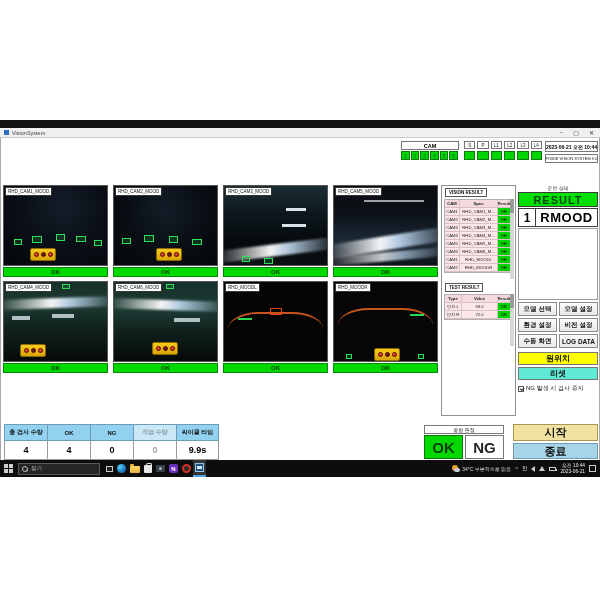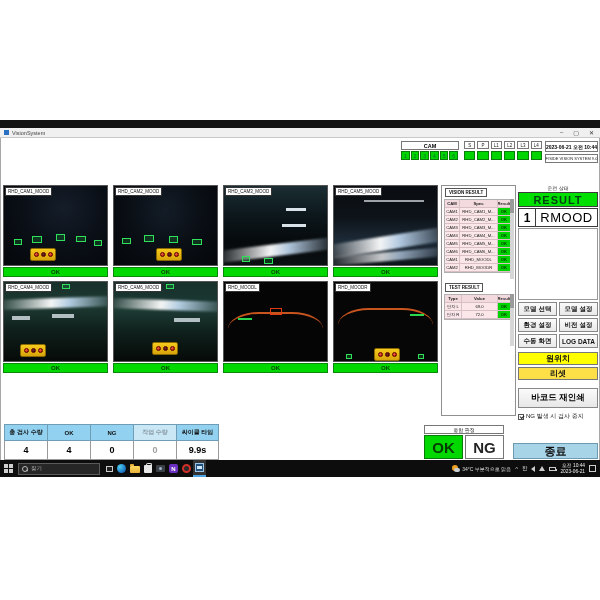--- a/index.html
+++ b/index.html
@@ -71,27 +71,27 @@
   .dcell.ok { background:#00d400; color:#063b00; font-weight:700; }
   .sbar { position:absolute; right:1px; width:4px; background:#d6d6d6; }
   .sbar i { display:block; width:4px; height:14px; background:#9a9a9a; }
 
   
   .ctl { position:absolute; left:517px; top:47px; width:80px; }
   .status-label { font-size:5px; text-align:center; color:#222; height:7px; }
   .ready { height:15px; background:#00e000; border:1px solid #3c3c3c; font-weight:800; font-size:11px; display:flex; align-items:center; justify-content:center; color:#041; letter-spacing:1px; }
   .model-row { display:flex; margin-top:1px; height:19px; }
   .model-no { width:18px; border:1px solid #3c3c3c; font-weight:800; font-size:12px; display:flex; align-items:center; justify-content:center; }
-  .model-name { flex:1; border:1px solid #3c3c3c; border-left:none; font-weight:400; font-size:13px; display:flex; align-items:center; justify-content:center; letter-spacing:.5px; }
+  .model-name { flex:1; border:1px solid #3c3c3c; border-left:none; font-weight:700; font-size:13px; display:flex; align-items:center; justify-content:center; letter-spacing:.5px; }
   .listbox { height:72px; margin-top:1px; border:1px solid #999; background:#fff; }
   .btn-grid { display:grid; grid-template-columns:1fr 1fr; gap:2px; margin-top:2px; }
   .sm-btn { height:14px; background:linear-gradient(#fbfbfb,#e9e9e9); border:1px solid #888; font-size:6.5px; font-weight:700; display:flex; align-items:center; justify-content:center; color:#111; cursor:pointer; }
   .wide-btn { height:13px; margin-top:2px; border:1px solid #777; font-size:8px; font-weight:700; display:flex; align-items:center; justify-content:center; cursor:pointer; }
   .home-btn { background:#ffff00; color:#111; margin-top:4px; }
-  .reset-btn { background:#fde047; color:#111; }
+  .reset-btn { background:#5eead4; color:#111; }
   .reprint-btn { height:20px; margin-top:8px; background:linear-gradient(#fbfbfb,#e7e7e7); border:1px solid #888; font-size:8.5px; font-weight:700; display:flex; align-items:center; justify-content:center; cursor:pointer; }
   .ng-check { margin-top:4px; display:flex; align-items:center; gap:2px; font-size:6px; color:#111; cursor:pointer; }
   .cbx { width:6px; height:6px; border:1px solid #555; background:#fff; position:relative; }
   .cbx::after { content:""; position:absolute; left:1px; top:0px; width:3px; height:2px; border-left:1px solid #222; border-bottom:1px solid #222; transform:rotate(-45deg); }
 
   
   .stats { position:absolute; left:3px; top:286px; display:grid; grid-template-columns:repeat(5,43px); }
   .st-h { height:17px; background:#92d2f0; border:1px solid #6f9db5; border-right:none; font-size:6px; font-weight:700; display:flex; align-items:center; justify-content:center; color:#111; white-space:nowrap; }
   .st-h:nth-child(5) { border-right:1px solid #6f9db5; }
   .st-h.dim { background:#c9e7f5; color:#8a9aa4; }
@@ -412,21 +412,20 @@
         <div class="btn-grid">
           <div class="sm-btn">모델 선택</div>
           <div class="sm-btn">모델 설정</div>
           <div class="sm-btn">환경 설정</div>
           <div class="sm-btn">비전 설정</div>
           <div class="sm-btn">수동 화면</div>
           <div class="sm-btn">LOG DATA</div>
         </div>
         <div class="wide-btn home-btn">원위치</div>
         <div class="wide-btn reset-btn">리셋</div>
-        <div class="reprint-btn">바코드 재인쇄</div>
         <div class="ng-check">
           <span class="cbx"></span>
           <span>NG 발생 시 검사 중지</span>
         </div>
       </div>
 
       <div class="stats">
         <div class="st-h">총 검사 수량</div>
         <div class="st-h">OK</div>
         <div class="st-h">NG</div>
@@ -438,20 +437,21 @@
         <div class="st-v dim">0</div>
         <div class="st-v">9.9s</div>
       </div>
       <div class="alarm-chip">알람 메시지</div>
       <div class="alarm-field"></div>
 
       <div class="judge-label">종합 판정</div>
       <div class="judge-ok">OK</div>
       <div class="judge-ng">NG</div>
 
+      <div class="start-btn">시작</div>
       <div class="stop-btn">종료</div>
       <div class="bc-chip">바코드 스캔</div>
       <div class="bc-field"></div>
     </div>
 
     <div class="taskbar">
       <div class="tb-start">
         <span class="winlogo">
             <i></i>
             <i></i>

